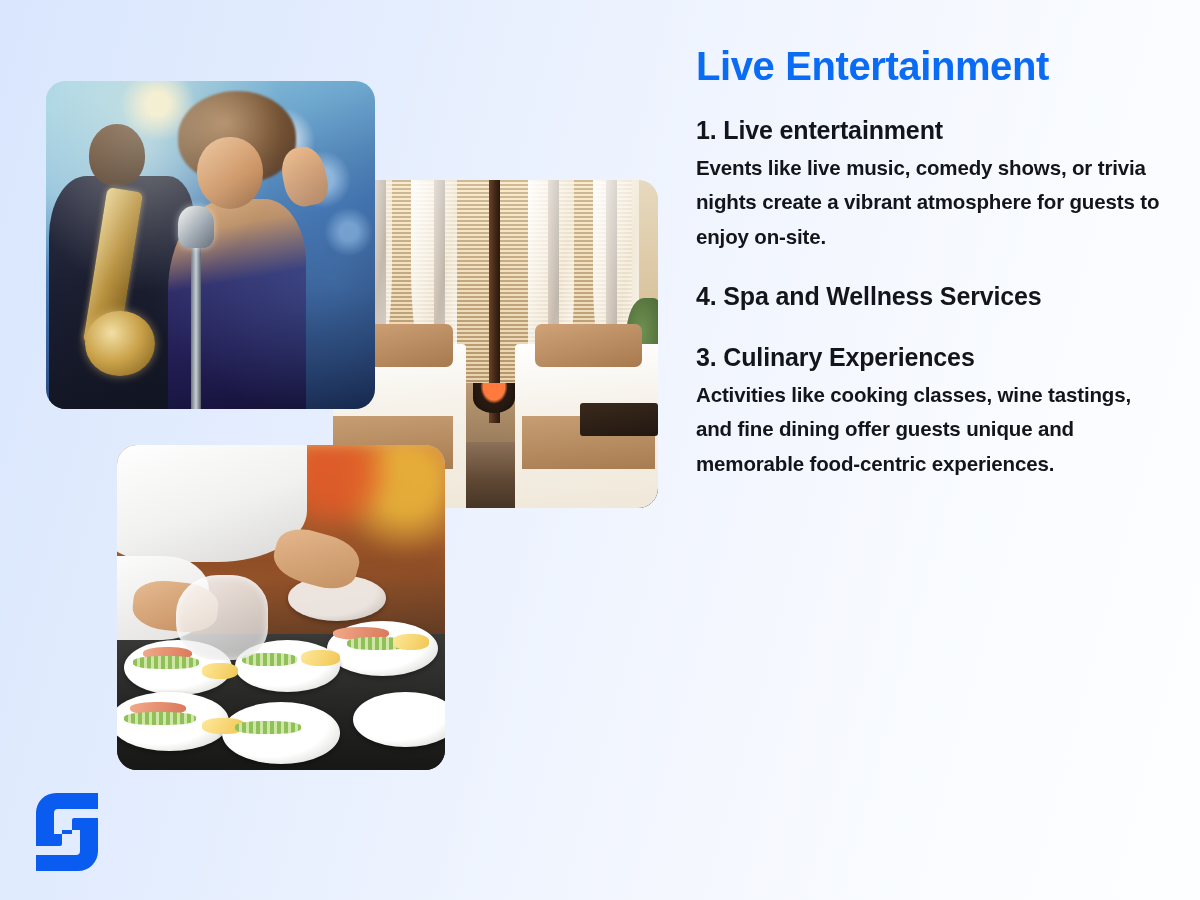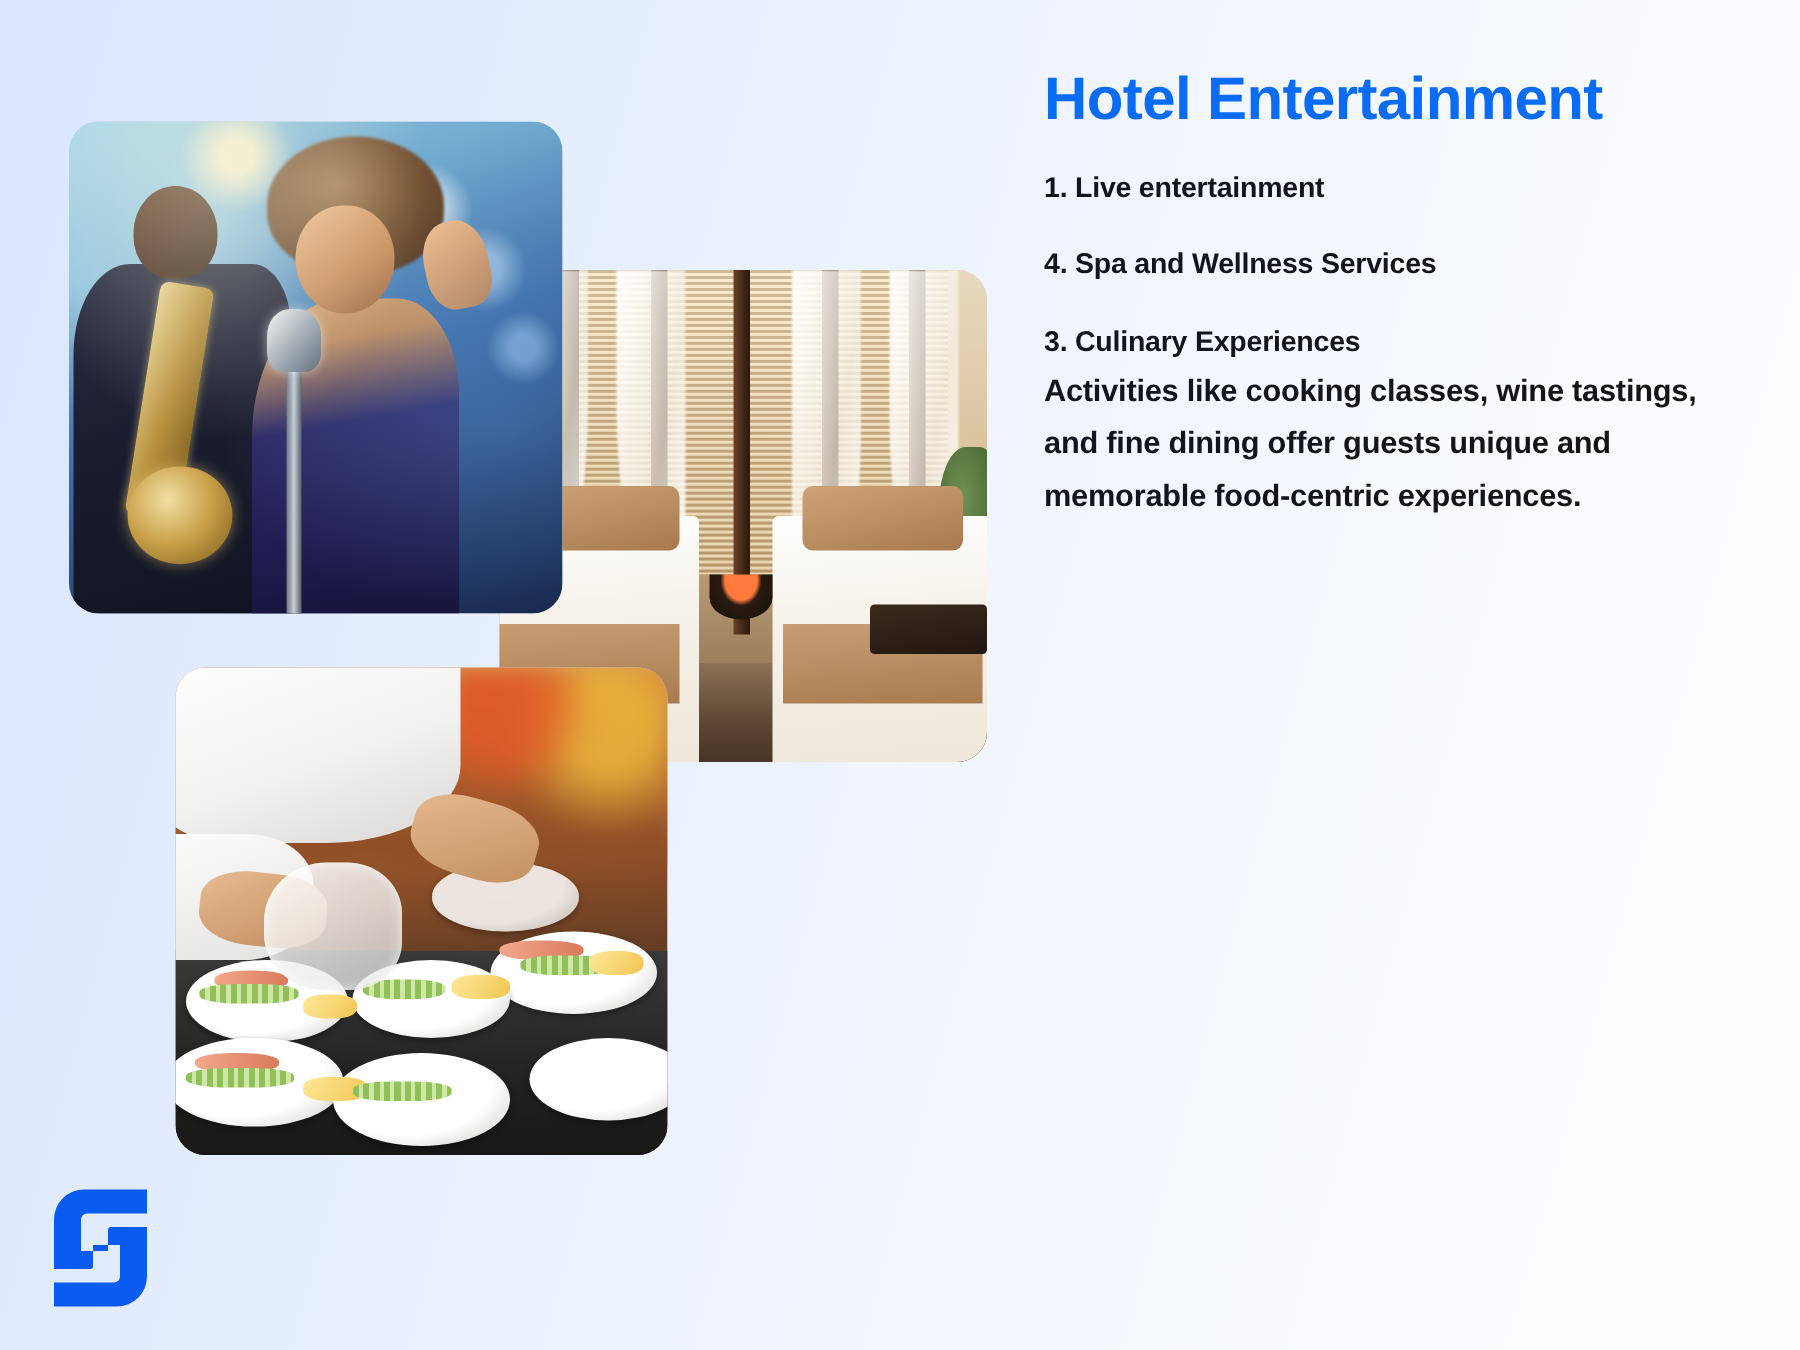--- a/index.html
+++ b/index.html
@@ -267,21 +267,21 @@
     font-size:20.5px;
     font-weight:700;
     line-height:1.70;
     letter-spacing:-.15px;
   }
   #intro { margin-bottom:26px; }
   .section { margin-bottom:22px; }
   .section:last-child { margin-bottom:4px; }
   .sec-head {
     color:#13151a;
-    font-size:19px;
+    font-size:25px;
     font-weight:700;
     line-height:1.55;
     letter-spacing:-.15px;
   }
   .sec-body { margin-top:1px; }
 </style>
 </head>
 <body>
 
 <div id="canvas">
@@ -359,25 +359,26 @@
   </div>
 
   <div id="logo">
     <svg viewBox="0 0 70 86" xmlns="http://www.w3.org/2000/svg" aria-hidden="true">
       <path d="M66 4 V20 H26 a4 4 0 0 0 -4 4 V45 H40 V31 a2 2 0 0 1 2 -2 H66 V62 a20 20 0 0 1 -20 20 H4 V66 H44 a4 4 0 0 0 4 -4 V41 H30 V55 a2 2 0 0 1 -2 2 H4 V24 A20 20 0 0 1 24 4 Z" fill="#0a5bf0"></path>
     </svg>
   </div>
 
   <div id="text-col">
 
-    <h1 id="page-title">Hotel Entertainment</h1>
+    <h1 id="page-title">Live Entertainment</h1>
 
 
     <div class="section">
       <div class="sec-head">1. Live entertainment</div>
+      <p class="body-text sec-body">Events like live music, comedy shows, or trivia nights create a vibrant atmosphere for guests to enjoy on-site.</p>
     </div>
 
     <div class="section">
       <div class="sec-head">4. Spa and Wellness Services</div>
     </div>
 
     <div class="section">
       <div class="sec-head">3. Culinary Experiences</div>
       <p class="body-text sec-body">Activities like cooking classes, wine tastings, and fine dining offer guests unique and memorable food-centric experiences.</p>
     </div>

